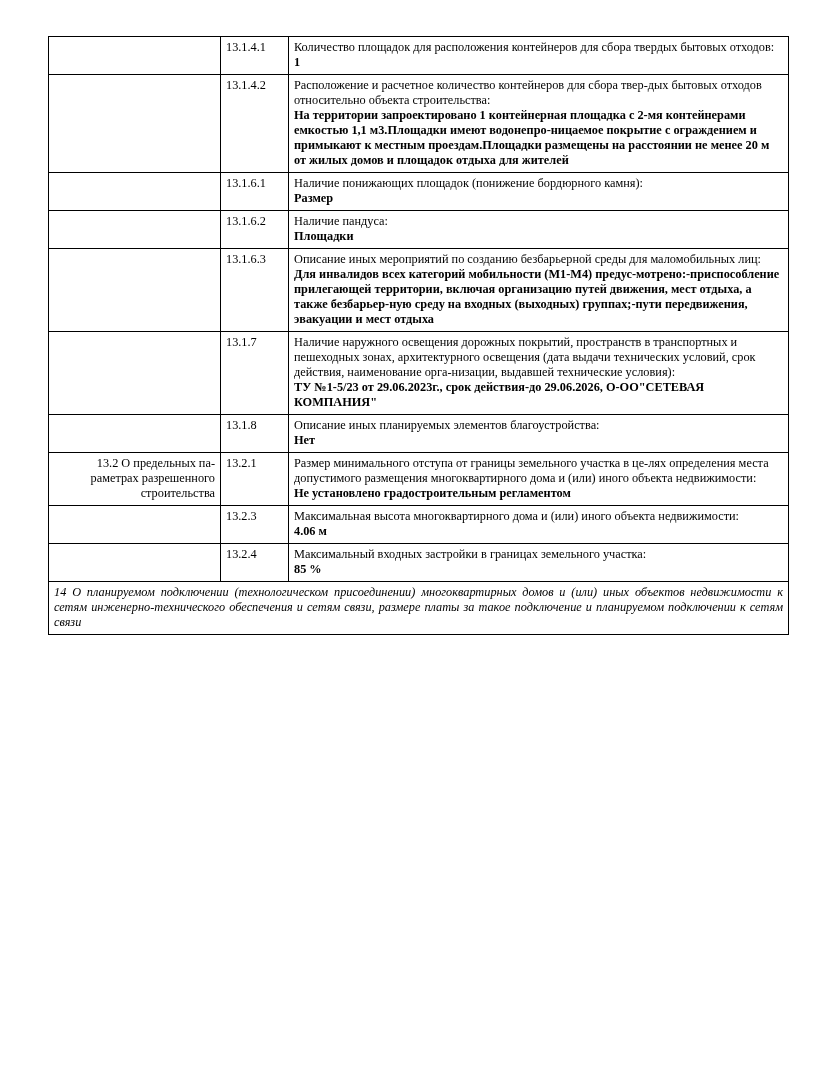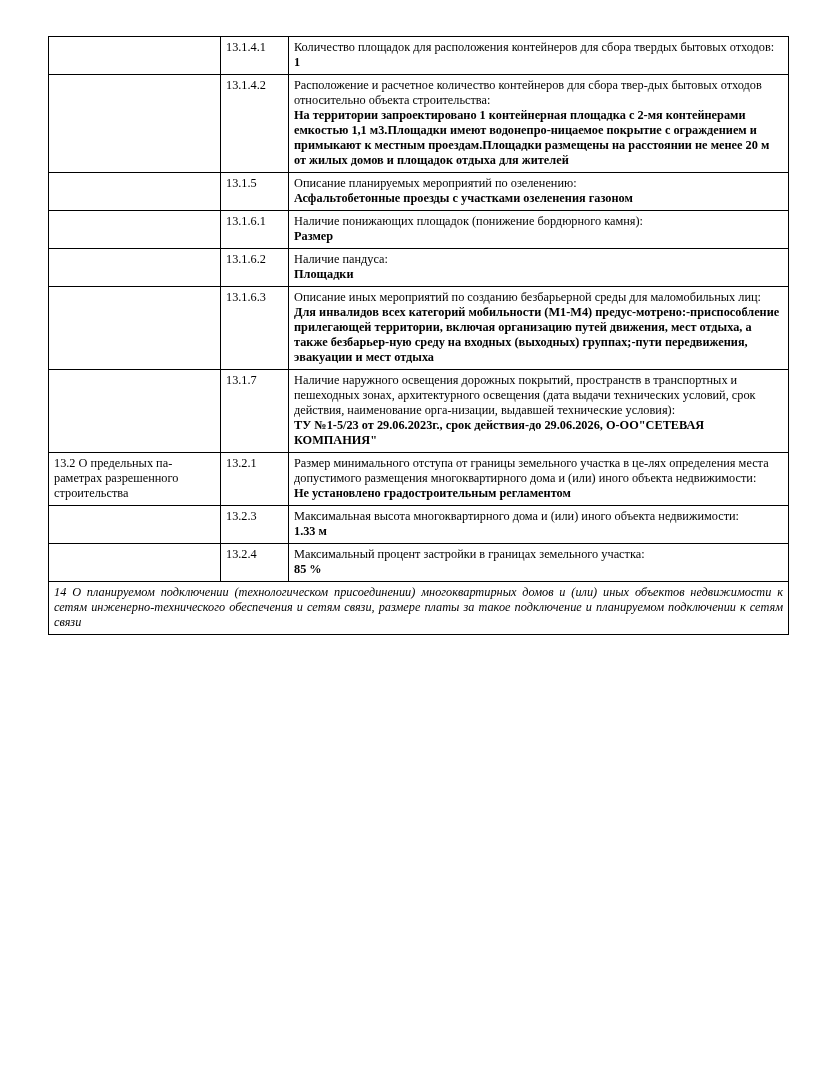--- a/index.html
+++ b/index.html
@@ -34,20 +34,21 @@
     font-size: 12.3px;
     line-height: 1.22;
   }
   col.c1 { width: 172px; }
   col.c2 { width: 68px; }
   col.c3 { width: 500px; }
 
   td.col-left {
     font-size: 12.3px;
     line-height: 1.22;
+    text-align: right;
   }
   td.col-code {
     text-align: left;
     vertical-align: middle;
     font-size: 12.3px;
     white-space: nowrap;
     padding-left: 6px;
   }
   td.col-text {
     text-align: left;
@@ -89,28 +90,20 @@
 
       <tr>
         <td class="col-left"></td>
         <td class="col-code">13.1.4.2</td>
         <td class="col-text just">
           <span class="txt-line">Расположение и расчетное количество контейнеров для сбора твер-дых бытовых отходов относительно объекта строительства:</span>
           <span class="txt-line b">На территории запроектировано 1 контейнерная площадка с 2-мя контейнерами емкостью 1,1 м3.Площадки имеют водонепро-ницаемое покрытие с ограждением и примыкают к местным проездам.Площадки размещены на расстоянии не менее 20 м от жилых домов и площадок отдыха для жителей</span>
         </td>
       </tr>
 
-      <tr>
-        <td class="col-left"></td>
-        <td class="col-code">13.1.5</td>
-        <td class="col-text">
-          <span class="txt-line">Описание планируемых мероприятий по озеленению:</span>
-          <span class="txt-line b">Асфальтобетонные проезды с участками озеленения газоном</span>
-        </td>
-      </tr>
 
 
       <tr>
         <td class="col-left"></td>
         <td class="col-code">13.1.6.1</td>
         <td class="col-text">
           <span class="txt-line">Наличие понижающих площадок (понижение бордюрного камня):</span>
           <span class="txt-line b">Размер</span>
         </td>
       </tr>
@@ -135,45 +128,53 @@
 
       <tr>
         <td class="col-left"></td>
         <td class="col-code">13.1.7</td>
         <td class="col-text just">
           <span class="txt-line">Наличие наружного освещения дорожных покрытий, пространств в транспортных и пешеходных зонах, архитектурного освещения (дата выдачи технических условий, срок действия, наименование орга-низации, выдавшей технические условия):</span>
           <span class="txt-line b">ТУ №1-5/23 от 29.06.2023г., срок действия-до 29.06.2026, О-ОО"СЕТЕВАЯ КОМПАНИЯ"</span>
         </td>
       </tr>
 
+      <tr>
+        <td class="col-left"></td>
+        <td class="col-code">13.1.8</td>
+        <td class="col-text">
+          <span class="txt-line">Описание иных планируемых элементов благоустройства:</span>
+          <span class="txt-line b">Нет</span>
+        </td>
+      </tr>
 
       <tr>
         <td class="col-left">13.2 О предельных па-раметрах разрешенного строительства</td>
         <td class="col-code">13.2.1</td>
         <td class="col-text just">
           <span class="txt-line">Размер минимального отступа от границы земельного участка в це-лях определения места допустимого размещения многоквартирного дома и (или) иного объекта недвижимости:</span>
           <span class="txt-line b">Не установлено градостроительным регламентом</span>
         </td>
       </tr>
 
 
       <tr>
         <td class="col-left"></td>
         <td class="col-code">13.2.3</td>
         <td class="col-text">
           <span class="txt-line">Максимальная высота многоквартирного дома и (или) иного объекта недвижимости:</span>
-          <span class="txt-line b">1.33 м</span>
+          <span class="txt-line b">4.06 м</span>
         </td>
       </tr>
 
       <tr>
         <td class="col-left"></td>
         <td class="col-code">13.2.4</td>
         <td class="col-text">
-          <span class="txt-line">Максимальный процент застройки в границах земельного участка:</span>
+          <span class="txt-line">Максимальный входных застройки в границах земельного участка:</span>
           <span class="txt-line b">85 %</span>
         </td>
       </tr>
 
       <tr>
         <td class="footer-cell" colspan="3">14 О планируемом подключении (технологическом присоединении) многоквартирных домов и (или) иных объектов недвижимости к сетям инженерно-технического обеспечения и сетям связи, размере платы за такое подключение и планируемом подключении к сетям связи</td>
       </tr>
 
     </tbody>
   </table>

